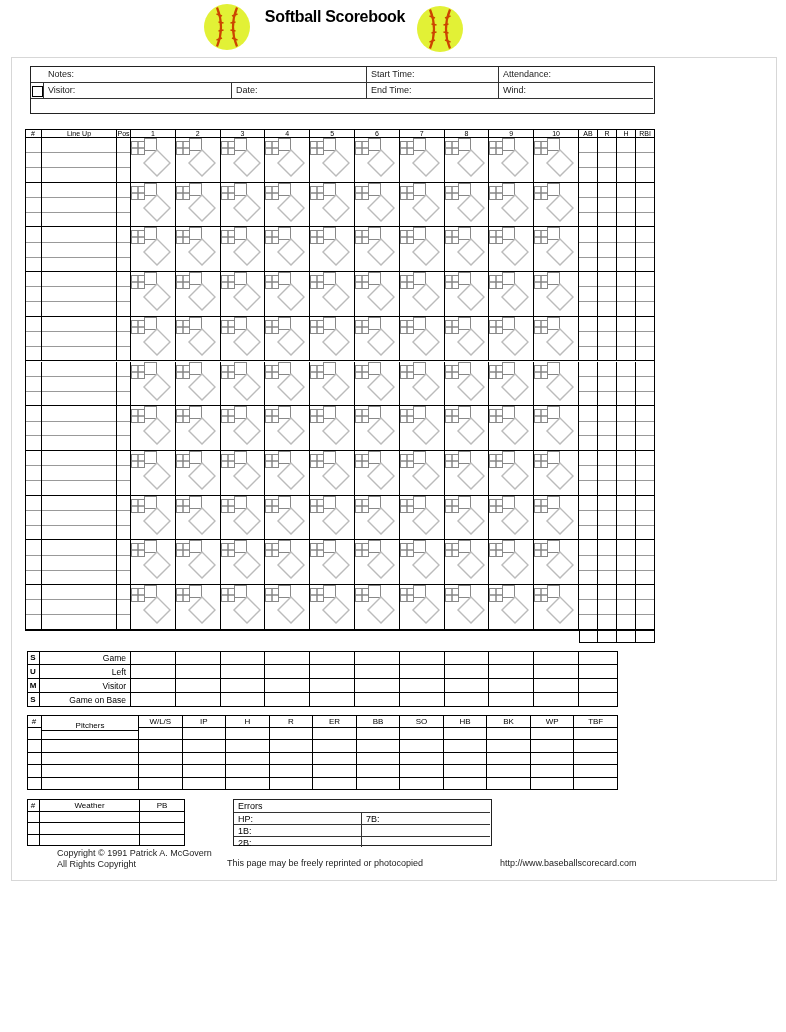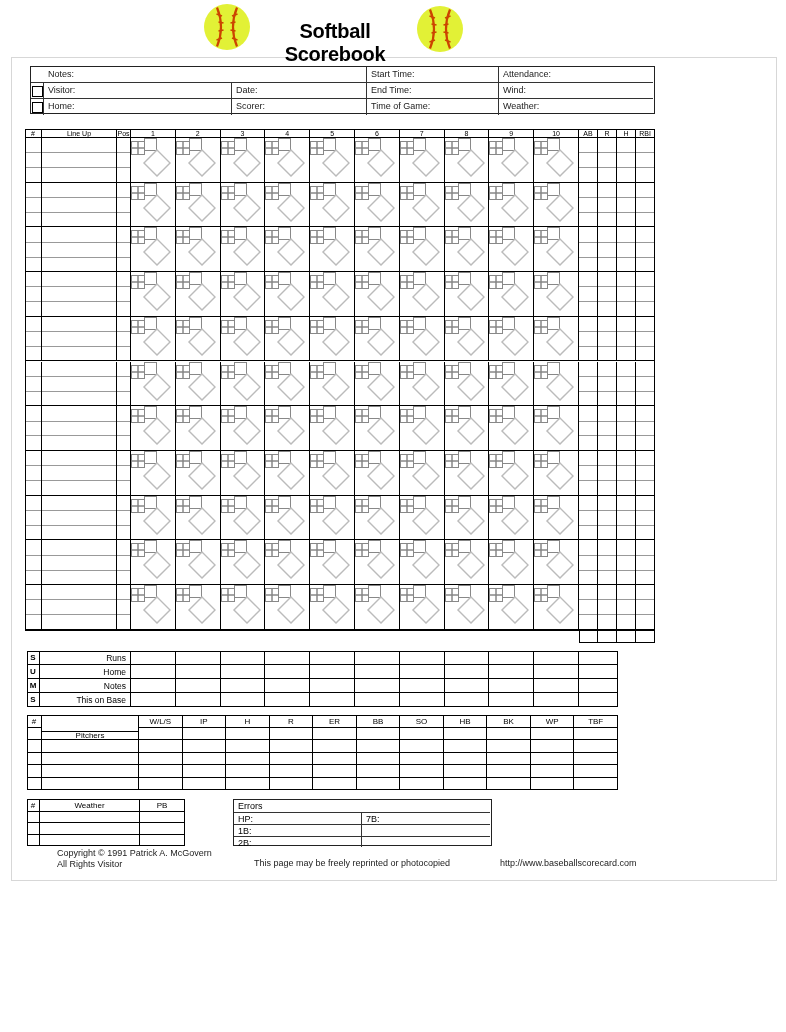--- a/index.html
+++ b/index.html
@@ -1,22 +1,22 @@
 <!DOCTYPE html>
 <html><head>
 <meta charset="utf-8">
 <style>
   html,body{margin:0;padding:0;}
   body{width:786px;height:1032px;background:#ffffff;position:relative;
        font-family:"Liberation Sans", sans-serif;color:#000;overflow:hidden;}
   .abs{position:absolute;box-sizing:border-box;}
   #page-frame{left:11px;top:57px;width:766px;height:824px;border:1px solid #d7d7d7;}
   
-  #page-title{left:248px;top:20px;width:174px;height:28px;text-align:center;
-              font-size:20px;font-weight:bold;letter-spacing:-0.3px;color:#000;}
+  #page-title{left:248px;top:8px;width:174px;height:28px;text-align:center;
+              font-size:16px;font-weight:bold;letter-spacing:-0.3px;color:#000;}
   .ball{width:48px;height:48px;}
   #ball-left{left:203px;top:3px;}
   #ball-right{left:416px;top:5px;}
   
   #info-box{left:30px;top:66px;width:625px;height:48px;border:1.5px solid #222;background:#fff;}
   .info-row{position:absolute;left:0;width:622px;height:16px;}
   .info-cell{position:absolute;top:0;height:16px;font-size:9px;color:#222;
              padding:2px 0 0 4px;box-sizing:border-box;}
   .bl{border-left:1px solid #333;}
   .bb{border-bottom:1px solid #333;}
@@ -32,21 +32,21 @@
   #pitchers-table{left:27px;top:715px;width:591px;height:75px;}
   #catchers-table{left:27px;top:799px;width:158px;height:47px;}
   
   #umpires-box{left:233px;top:799px;width:259px;height:47px;border:1.5px solid #222;}
   .ump-row{position:absolute;left:0;width:256px;}
   .ump-cell{position:absolute;top:0;height:100%;font-size:9px;padding:1px 0 0 4px;box-sizing:border-box;}
   .bt{border-top:1px solid #333;}
   
   .foot{font-size:9px;color:#222;line-height:11px;}
   #footer-left{left:57px;top:848px;}
-  #footer-center{left:227px;top:858px;width:250px;text-align:center;}
+  #footer-center{left:227px;top:858px;width:250px;}
   #footer-right{left:500px;top:858px;}
 </style>
 </head>
 <body>
 
 <div class="abs" id="page-frame"></div>
 
 <div class="abs ball" id="ball-left">
   <svg width="48" height="48" viewBox="0 0 48 48">
     <circle cx="24" cy="24" r="23" fill="#e2f136"></circle>
@@ -91,29 +91,20 @@
     <div class="info-cell bl bb" style="left:12px;width:188px;">Visitor:</div>
     <div class="info-cell bl bb" style="left:200px;width:135px;">Date:</div>
     <div class="info-cell bl bb" style="left:335px;width:132px;">End Time:</div>
     <div class="info-cell bl bb" style="left:467px;width:155px;">Wind:</div>
   </div>
   <div class="info-row" style="top:0;">
     <div class="info-cell bb" style="left:0;width:335px;padding-left:17px;">Notes:</div>
     <div class="info-cell bl bb" style="left:335px;width:132px;">Start Time:</div>
     <div class="info-cell bl bb" style="left:467px;width:155px;">Attendance:</div>
   </div>
-  <div class="info-row" style="top:32px;">
-    <div class="info-cell" style="left:0;width:12px;padding:0;">
-      <span class="cbox"></span>
-    </div>
-    <div class="info-cell bl" style="left:12px;width:188px;">Home:</div>
-    <div class="info-cell bl" style="left:200px;width:135px;">Scorer:</div>
-    <div class="info-cell bl" style="left:335px;width:132px;">Time of Game:</div>
-    <div class="info-cell bl" style="left:467px;width:155px;">Weather:</div>
-  </div>
 </div>
 
 <div class="abs" id="main-grid">
     <div class="cell hcell" style="left: 0px; top: 0px; width: 17px; height: 9px;">#</div>
     <div class="cell hcell" style="left: 17px; top: 0px; width: 75px; height: 9px;">Line Up</div>
     <div class="cell hcell" style="left: 92px; top: 0px; width: 14px; height: 9px;">Pos</div>
     <div class="cell hcell" style="left: 106px; top: 0px; width: 44.8px; height: 9px;">1</div>
     <div class="cell hcell" style="left: 150.8px; top: 0px; width: 44.8px; height: 9px;">2</div>
     <div class="cell hcell" style="left: 195.6px; top: 0px; width: 44.8px; height: 9px;">3</div>
     <div class="cell hcell" style="left: 240.4px; top: 0px; width: 44.8px; height: 9px;">4</div>
@@ -1537,76 +1528,76 @@
     </div>
     <div class="cell" style="left: 554px; top: 500.7px; width: 19px; height: 13px;"></div>
     <div class="cell" style="left: 573px; top: 500.7px; width: 19px; height: 13px;"></div>
     <div class="cell" style="left: 592px; top: 500.7px; width: 19px; height: 13px;"></div>
     <div class="cell" style="left: 611px; top: 500.7px; width: 19px; height: 13px;"></div>
     <div class="outline" style="left: 0px; top: 0px; width: 630px; height: 501.7px;"></div>
     <div class="outline" style="left: 554px; top: 500.7px; width: 76px; height: 13px; border-top: none;"></div>
   </div>
 <div class="abs" id="sums-table">
     <div class="cell" style="left: 0px; top: 0px; width: 13px; height: 14px; font-weight: bold; text-align: center; padding-top: 2px;">S</div>
-    <div class="cell" style="left: 13px; top: 0px; width: 91px; height: 14px; text-align: right; padding: 2px 4px 0px 0px; font-size: 8.5px;">Runs</div>
+    <div class="cell" style="left: 13px; top: 0px; width: 91px; height: 14px; text-align: right; padding: 2px 4px 0px 0px; font-size: 8.5px;">Game</div>
     <div class="cell" style="left: 104px; top: 0px; width: 44.8px; height: 14px;"></div>
     <div class="cell" style="left: 148.8px; top: 0px; width: 44.8px; height: 14px;"></div>
     <div class="cell" style="left: 193.6px; top: 0px; width: 44.8px; height: 14px;"></div>
     <div class="cell" style="left: 238.4px; top: 0px; width: 44.8px; height: 14px;"></div>
     <div class="cell" style="left: 283.2px; top: 0px; width: 44.8px; height: 14px;"></div>
     <div class="cell" style="left: 328px; top: 0px; width: 44.8px; height: 14px;"></div>
     <div class="cell" style="left: 372.8px; top: 0px; width: 44.8px; height: 14px;"></div>
     <div class="cell" style="left: 417.6px; top: 0px; width: 44.8px; height: 14px;"></div>
     <div class="cell" style="left: 462.4px; top: 0px; width: 44.8px; height: 14px;"></div>
     <div class="cell" style="left: 507.2px; top: 0px; width: 44.8px; height: 14px;"></div>
     <div class="cell" style="left: 552px; top: 0px; width: 39px; height: 14px;"></div>
     <div class="cell" style="left: 0px; top: 14px; width: 13px; height: 14px; font-weight: bold; text-align: center; padding-top: 2px;">U</div>
-    <div class="cell" style="left: 13px; top: 14px; width: 91px; height: 14px; text-align: right; padding: 2px 4px 0px 0px; font-size: 8.5px;">Home</div>
+    <div class="cell" style="left: 13px; top: 14px; width: 91px; height: 14px; text-align: right; padding: 2px 4px 0px 0px; font-size: 8.5px;">Left</div>
     <div class="cell" style="left: 104px; top: 14px; width: 44.8px; height: 14px;"></div>
     <div class="cell" style="left: 148.8px; top: 14px; width: 44.8px; height: 14px;"></div>
     <div class="cell" style="left: 193.6px; top: 14px; width: 44.8px; height: 14px;"></div>
     <div class="cell" style="left: 238.4px; top: 14px; width: 44.8px; height: 14px;"></div>
     <div class="cell" style="left: 283.2px; top: 14px; width: 44.8px; height: 14px;"></div>
     <div class="cell" style="left: 328px; top: 14px; width: 44.8px; height: 14px;"></div>
     <div class="cell" style="left: 372.8px; top: 14px; width: 44.8px; height: 14px;"></div>
     <div class="cell" style="left: 417.6px; top: 14px; width: 44.8px; height: 14px;"></div>
     <div class="cell" style="left: 462.4px; top: 14px; width: 44.8px; height: 14px;"></div>
     <div class="cell" style="left: 507.2px; top: 14px; width: 44.8px; height: 14px;"></div>
     <div class="cell" style="left: 552px; top: 14px; width: 39px; height: 14px;"></div>
     <div class="cell" style="left: 0px; top: 28px; width: 13px; height: 14px; font-weight: bold; text-align: center; padding-top: 2px;">M</div>
-    <div class="cell" style="left: 13px; top: 28px; width: 91px; height: 14px; text-align: right; padding: 2px 4px 0px 0px; font-size: 8.5px;">Notes</div>
+    <div class="cell" style="left: 13px; top: 28px; width: 91px; height: 14px; text-align: right; padding: 2px 4px 0px 0px; font-size: 8.5px;">Visitor</div>
     <div class="cell" style="left: 104px; top: 28px; width: 44.8px; height: 14px;"></div>
     <div class="cell" style="left: 148.8px; top: 28px; width: 44.8px; height: 14px;"></div>
     <div class="cell" style="left: 193.6px; top: 28px; width: 44.8px; height: 14px;"></div>
     <div class="cell" style="left: 238.4px; top: 28px; width: 44.8px; height: 14px;"></div>
     <div class="cell" style="left: 283.2px; top: 28px; width: 44.8px; height: 14px;"></div>
     <div class="cell" style="left: 328px; top: 28px; width: 44.8px; height: 14px;"></div>
     <div class="cell" style="left: 372.8px; top: 28px; width: 44.8px; height: 14px;"></div>
     <div class="cell" style="left: 417.6px; top: 28px; width: 44.8px; height: 14px;"></div>
     <div class="cell" style="left: 462.4px; top: 28px; width: 44.8px; height: 14px;"></div>
     <div class="cell" style="left: 507.2px; top: 28px; width: 44.8px; height: 14px;"></div>
     <div class="cell" style="left: 552px; top: 28px; width: 39px; height: 14px;"></div>
     <div class="cell" style="left: 0px; top: 42px; width: 13px; height: 14px; font-weight: bold; text-align: center; padding-top: 2px;">S</div>
-    <div class="cell" style="left: 13px; top: 42px; width: 91px; height: 14px; text-align: right; padding: 2px 4px 0px 0px; font-size: 8.5px;">This on Base</div>
+    <div class="cell" style="left: 13px; top: 42px; width: 91px; height: 14px; text-align: right; padding: 2px 4px 0px 0px; font-size: 8.5px;">Game on Base</div>
     <div class="cell" style="left: 104px; top: 42px; width: 44.8px; height: 14px;"></div>
     <div class="cell" style="left: 148.8px; top: 42px; width: 44.8px; height: 14px;"></div>
     <div class="cell" style="left: 193.6px; top: 42px; width: 44.8px; height: 14px;"></div>
     <div class="cell" style="left: 238.4px; top: 42px; width: 44.8px; height: 14px;"></div>
     <div class="cell" style="left: 283.2px; top: 42px; width: 44.8px; height: 14px;"></div>
     <div class="cell" style="left: 328px; top: 42px; width: 44.8px; height: 14px;"></div>
     <div class="cell" style="left: 372.8px; top: 42px; width: 44.8px; height: 14px;"></div>
     <div class="cell" style="left: 417.6px; top: 42px; width: 44.8px; height: 14px;"></div>
     <div class="cell" style="left: 462.4px; top: 42px; width: 44.8px; height: 14px;"></div>
     <div class="cell" style="left: 507.2px; top: 42px; width: 44.8px; height: 14px;"></div>
     <div class="cell" style="left: 552px; top: 42px; width: 39px; height: 14px;"></div>
     <div class="outline" style="left: 0px; top: 0px; width: 591px; height: 56px;"></div>
   </div>
 <div class="abs" id="pitchers-table">
     <div class="cell" style="left: 0px; top: 0px; width: 15px; height: 13px; text-align: center; padding-top: 2px;">#</div>
-    <div class="cell" style="left: 15px; top: 0px; width: 97px; height: 16px; text-align: center; padding-top: 16px;">Pitchers</div>
+    <div class="cell" style="left: 15px; top: 0px; width: 97px; height: 16px; text-align: center; padding-top: 6px;">Pitchers</div>
     <div class="cell" style="left: 112px; top: 0px; width: 43.545px; height: 13px; text-align: center; padding-top: 2px;">W/L/S</div>
     <div class="cell" style="left: 155.545px; top: 0px; width: 43.545px; height: 13px; text-align: center; padding-top: 2px;">IP</div>
     <div class="cell" style="left: 199.09px; top: 0px; width: 43.545px; height: 13px; text-align: center; padding-top: 2px;">H</div>
     <div class="cell" style="left: 242.635px; top: 0px; width: 43.545px; height: 13px; text-align: center; padding-top: 2px;">R</div>
     <div class="cell" style="left: 286.18px; top: 0px; width: 43.545px; height: 13px; text-align: center; padding-top: 2px;">ER</div>
     <div class="cell" style="left: 329.725px; top: 0px; width: 43.545px; height: 13px; text-align: center; padding-top: 2px;">BB</div>
     <div class="cell" style="left: 373.27px; top: 0px; width: 43.545px; height: 13px; text-align: center; padding-top: 2px;">SO</div>
     <div class="cell" style="left: 416.815px; top: 0px; width: 43.545px; height: 13px; text-align: center; padding-top: 2px;">HB</div>
     <div class="cell" style="left: 460.36px; top: 0px; width: 43.545px; height: 13px; text-align: center; padding-top: 2px;">BK</div>
     <div class="cell" style="left: 503.905px; top: 0px; width: 43.545px; height: 13px; text-align: center; padding-top: 2px;">WP</div>
@@ -1707,16 +1698,16 @@
     <div class="ump-cell bt bl" style="left:127px;width:129px;"></div>
   </div>
   <div class="ump-row" style="top:35.5px;height:11.5px;">
     <div class="ump-cell bt" style="left:0;width:127px;">2B:</div>
     <div class="ump-cell bt bl" style="left:127px;width:129px;"></div>
   </div>
 </div>
 
 <div class="abs foot" id="footer-left">
   <div>Copyright © 1991 Patrick A. McGovern</div>
-  <div>All Rights Visitor</div>
+  <div>All Rights Copyright</div>
 </div>
 <div class="abs foot" id="footer-center">This page may be freely reprinted or photocopied</div>
 <div class="abs foot" id="footer-right">http://www.baseballscorecard.com</div>
 
 </body></html>

